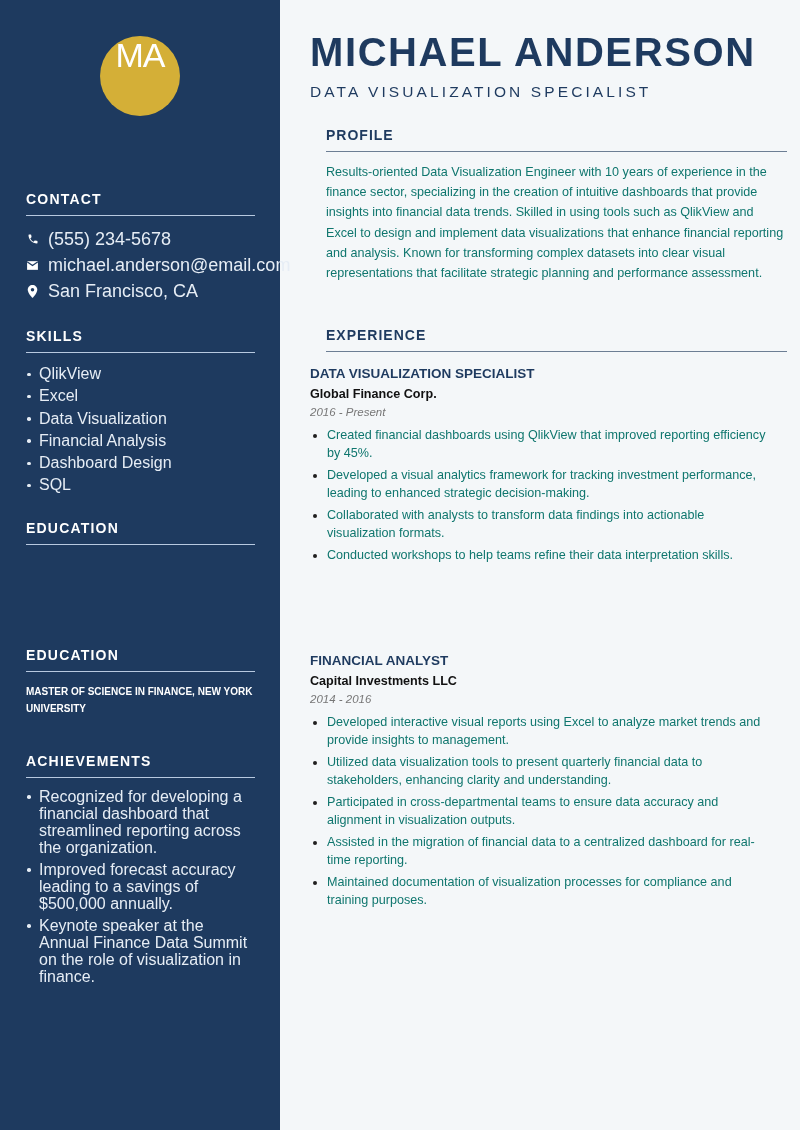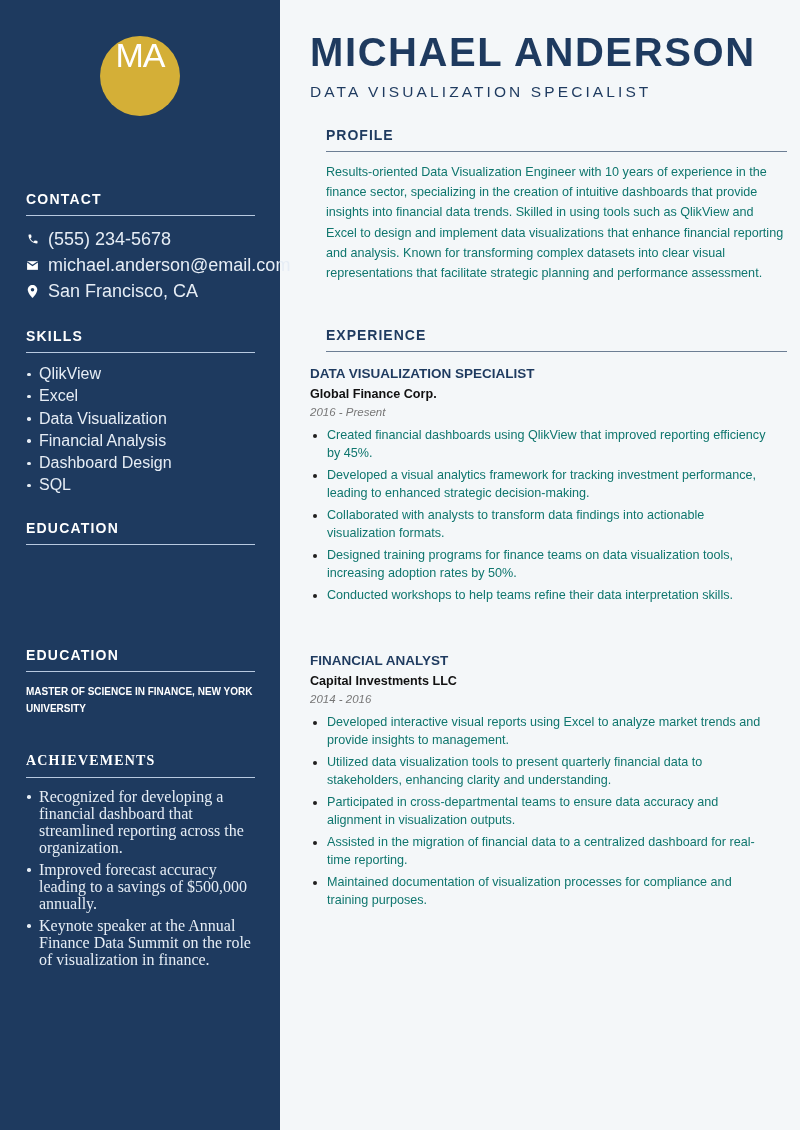--- a/index.html
+++ b/index.html
@@ -144,21 +144,21 @@
 
   <section class="side-section" style="top:496px;">
     <h2 class="side-heading">EDUCATION</h2>
   </section>
 
   <section class="side-section" style="top:623px;">
     <h2 class="side-heading">EDUCATION</h2>
     <p class="edu-text">MASTER OF SCIENCE IN FINANCE, NEW YORK UNIVERSITY</p>
   </section>
 
-  <section class="side-section" style="top:729px;font-family:Liberation Serif, serif;">
+  <section class="side-section" style="top:729px;">
     <h2 class="side-heading">ACHIEVEMENTS</h2>
     <ul class="bullets ach">
       <li>Recognized for developing a financial dashboard that streamlined reporting across the organization.</li>
       <li>Improved forecast accuracy leading to a savings of $500,000 annually.</li>
       <li>Keynote speaker at the Annual Finance Data Summit on the role of visualization in finance.</li>
     </ul>
   </section>
 </aside>
 
 <main class="main">
@@ -175,21 +175,20 @@
   </section>
 
   <article class="job" style="top:366px;">
     <h3 class="job-title">DATA VISUALIZATION SPECIALIST</h3>
     <div class="job-company">Global Finance Corp.</div>
     <div class="job-dates">2016 - Present</div>
     <ul class="job-bullets">
       <li>Created financial dashboards using QlikView that improved reporting efficiency by 45%.</li>
       <li>Developed a visual analytics framework for tracking investment performance, leading to enhanced strategic decision-making.</li>
       <li>Collaborated with analysts to transform data findings into actionable visualization formats.</li>
-      <li>Designed training programs for finance teams on data visualization tools, increasing adoption rates by 50%.</li>
       <li>Conducted workshops to help teams refine their data interpretation skills.</li>
     </ul>
   </article>
 
   <article class="job" style="top:653px;">
     <h3 class="job-title">FINANCIAL ANALYST</h3>
     <div class="job-company">Capital Investments LLC</div>
     <div class="job-dates">2014 - 2016</div>
     <ul class="job-bullets">
       <li>Developed interactive visual reports using Excel to analyze market trends and provide insights to management.</li>

